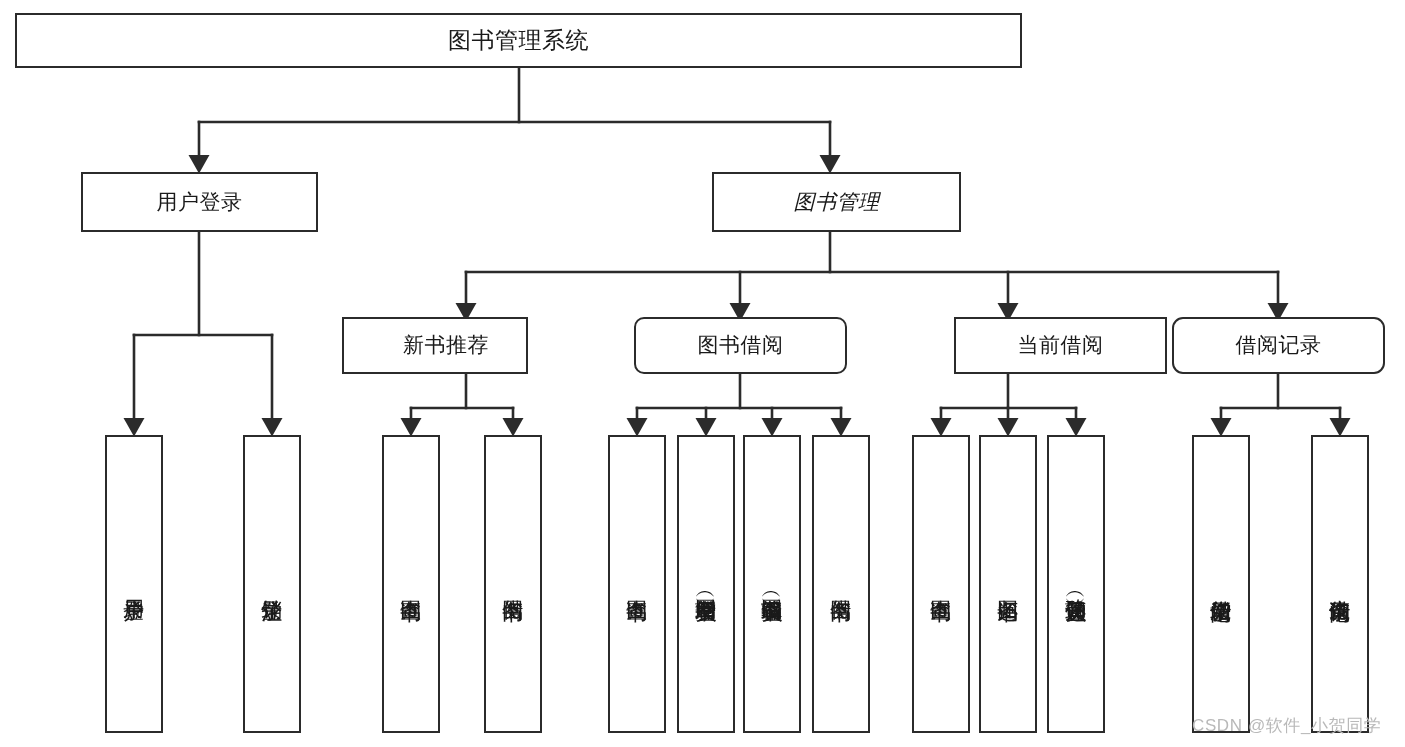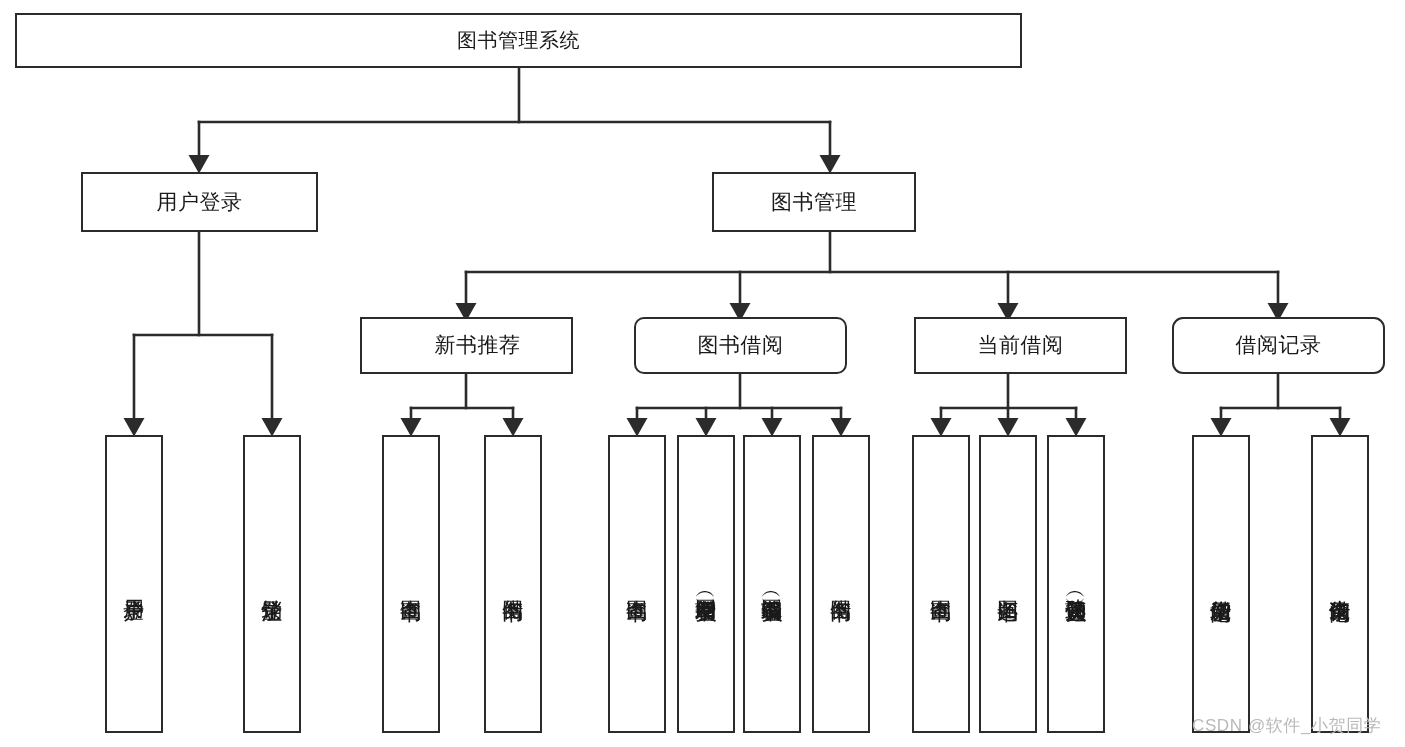--- a/index.html
+++ b/index.html
@@ -48,21 +48,21 @@
     padding: 10px 0;
   }
   .node.vertical .vtext {
     writing-mode: vertical-rl;
     text-orientation: upright;
     -webkit-writing-mode: vertical-rl;
     white-space: nowrap;
     display: block;
   }
   .node.root {
-    font-size: 20px;
+    font-size: 23px;
   }
   .watermark {
     position: absolute;
     color: #b9b9b9;
     font-size: 17px;
     letter-spacing: 0.6px;
     white-space: nowrap;
     user-select: none;
   }
 </style>
@@ -121,31 +121,31 @@
     </g>
   </svg>
 
   <div class="node horizontal root" style="left:15px; top:13px; width:1007px; height:55px;">
     <span>图书管理系统</span>
   </div>
 
   <div class="node horizontal" style="left:81px; top:172px; width:237px; height:60px;">
     <span>用户登录</span>
   </div>
-  <div class="node horizontal" style="left:712px; top:172px; width:204px; height:60px;">
+  <div class="node horizontal" style="left:712px; top:172px; width:249px; height:60px;font-style:italic;">
     <span>图书管理</span>
   </div>
 
-  <div class="node horizontal" style="left:360px; top:317px; width:213px; height:57px;padding-left:22px;">
+  <div class="node horizontal" style="left:342px; top:317px; width:186px; height:57px;padding-left:22px;">
     <span>新书推荐</span>
   </div>
   <div class="node horizontal" style="left:634px; top:317px; width:213px; height:57px;border-radius:10px;">
     <span>图书借阅</span>
   </div>
-  <div class="node horizontal" style="left:914px; top:317px; width:213px; height:57px;">
+  <div class="node horizontal" style="left:954px; top:317px; width:213px; height:57px;">
     <span>当前借阅</span>
   </div>
   <div class="node horizontal" style="left:1172px; top:317px; width:213px; height:57px;border-radius:11px;">
     <span>借阅记录</span>
   </div>
 
   <div class="node vertical" style="left:105px; top:435px; width:58px; height:298px;">
     <span class="vtext">用户登录</span>
   </div>
   <div class="node vertical" style="left:243px; top:435px; width:58px; height:298px;">

